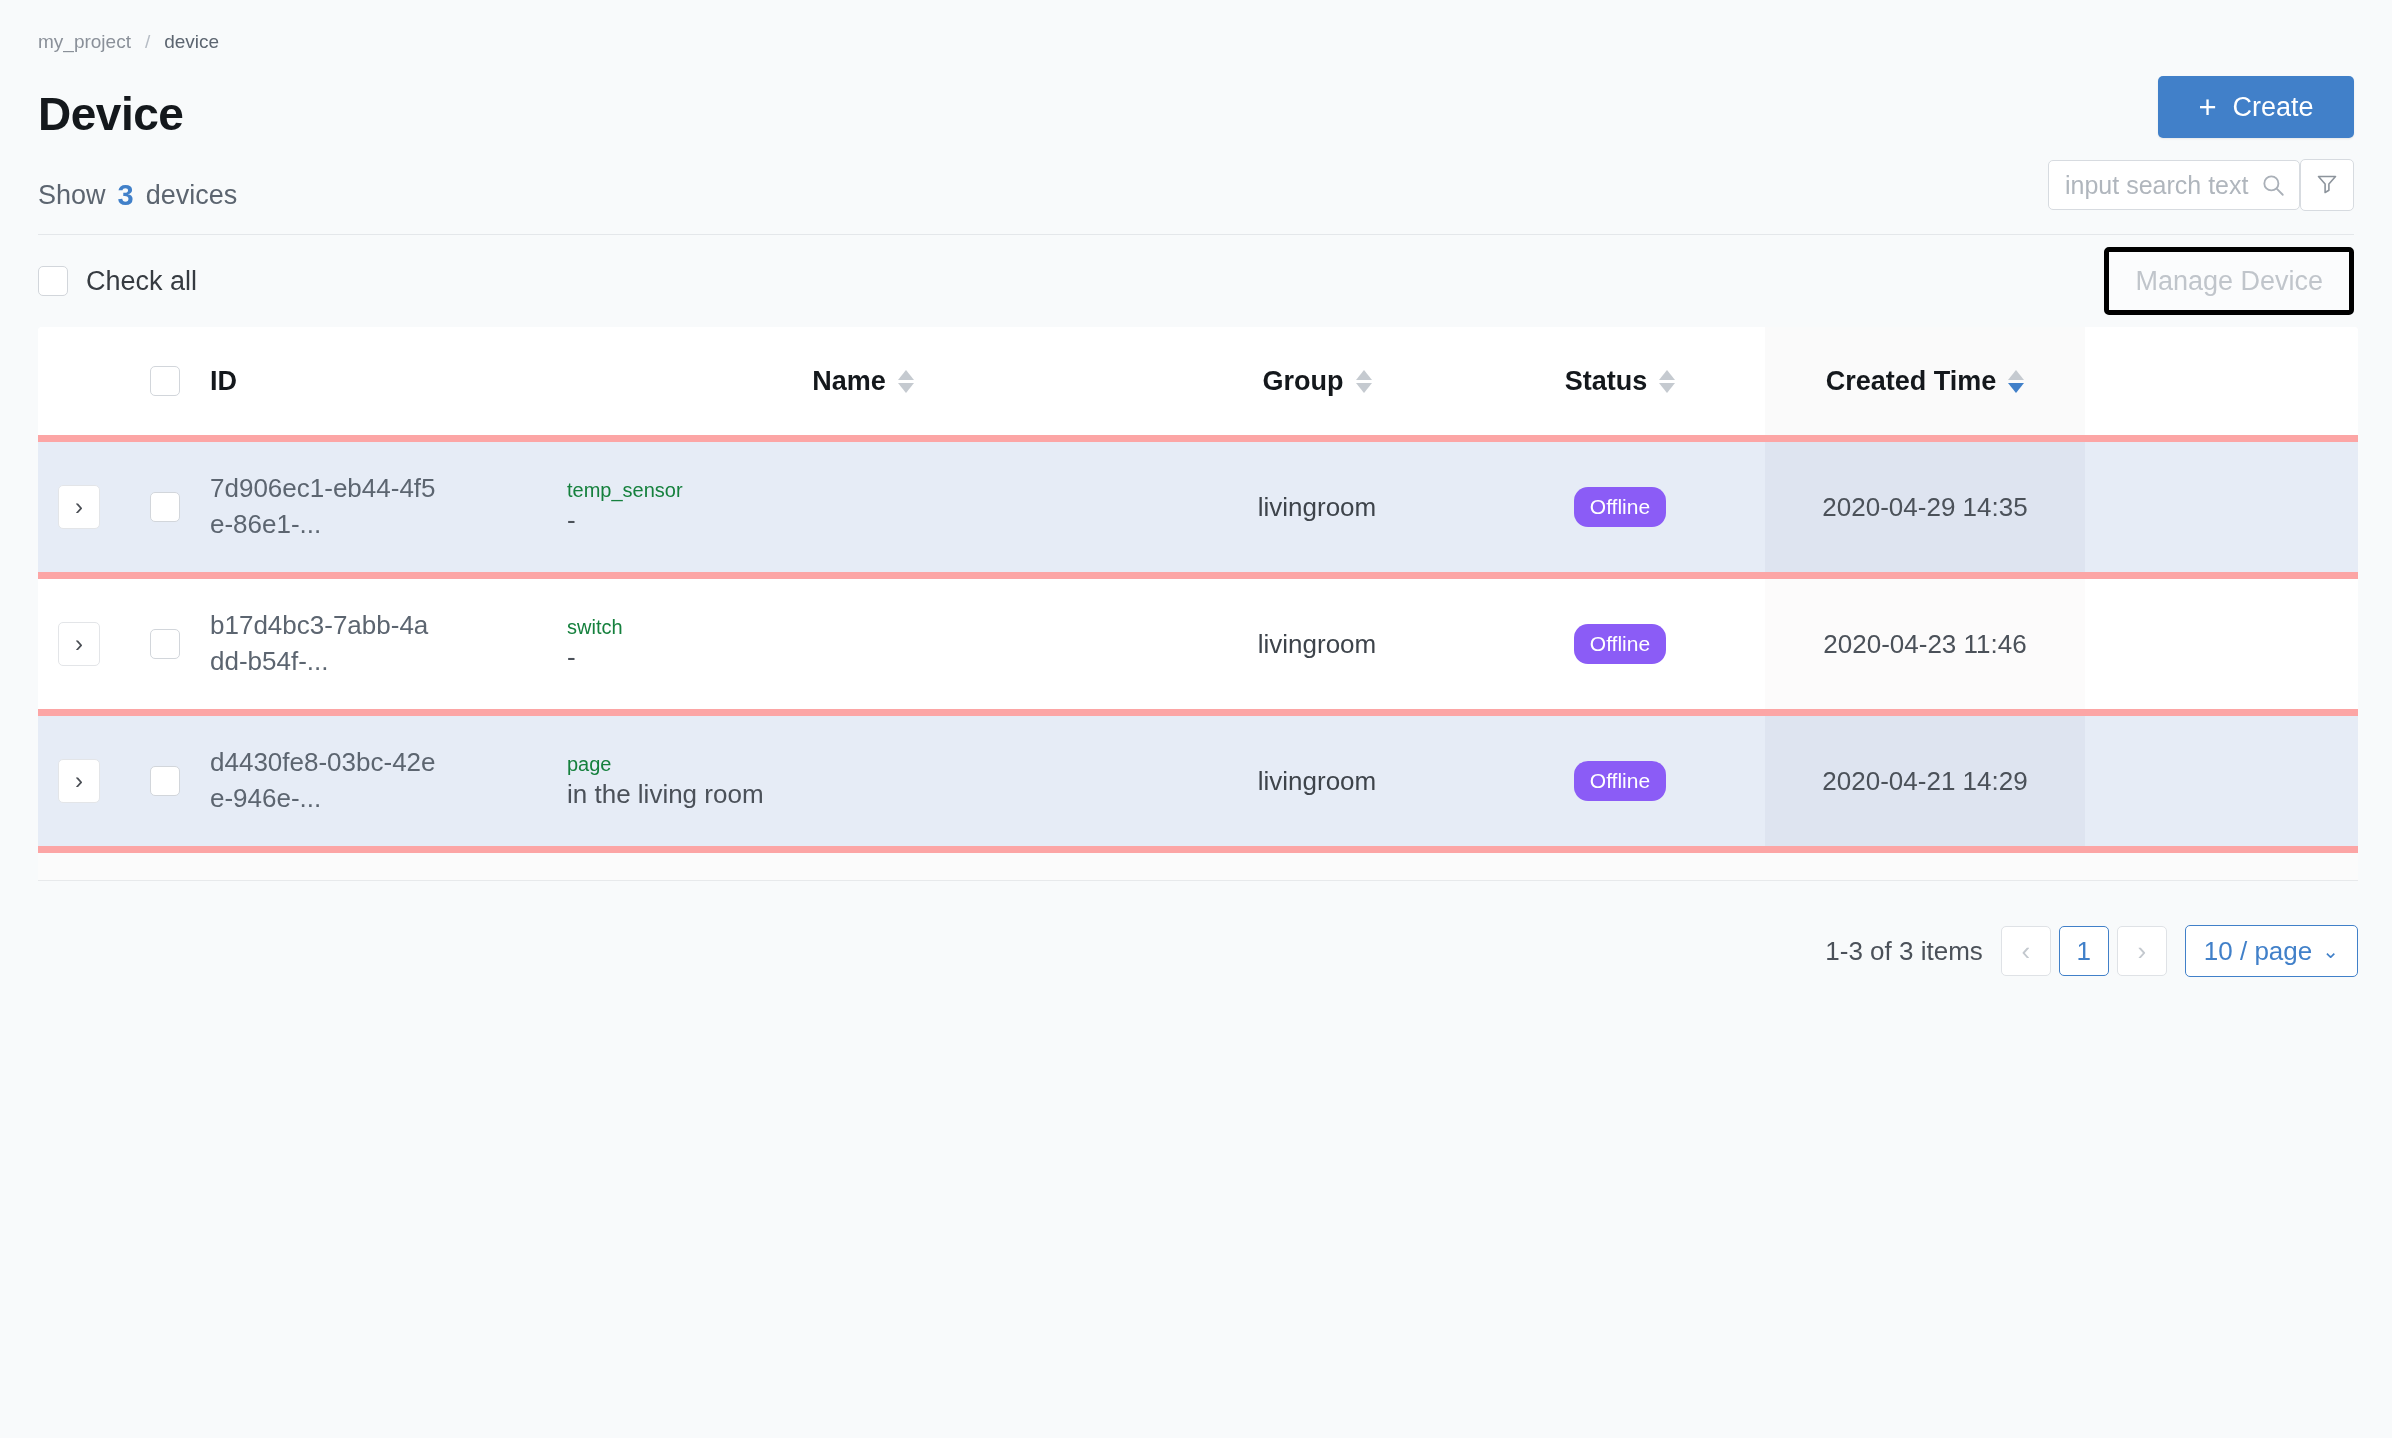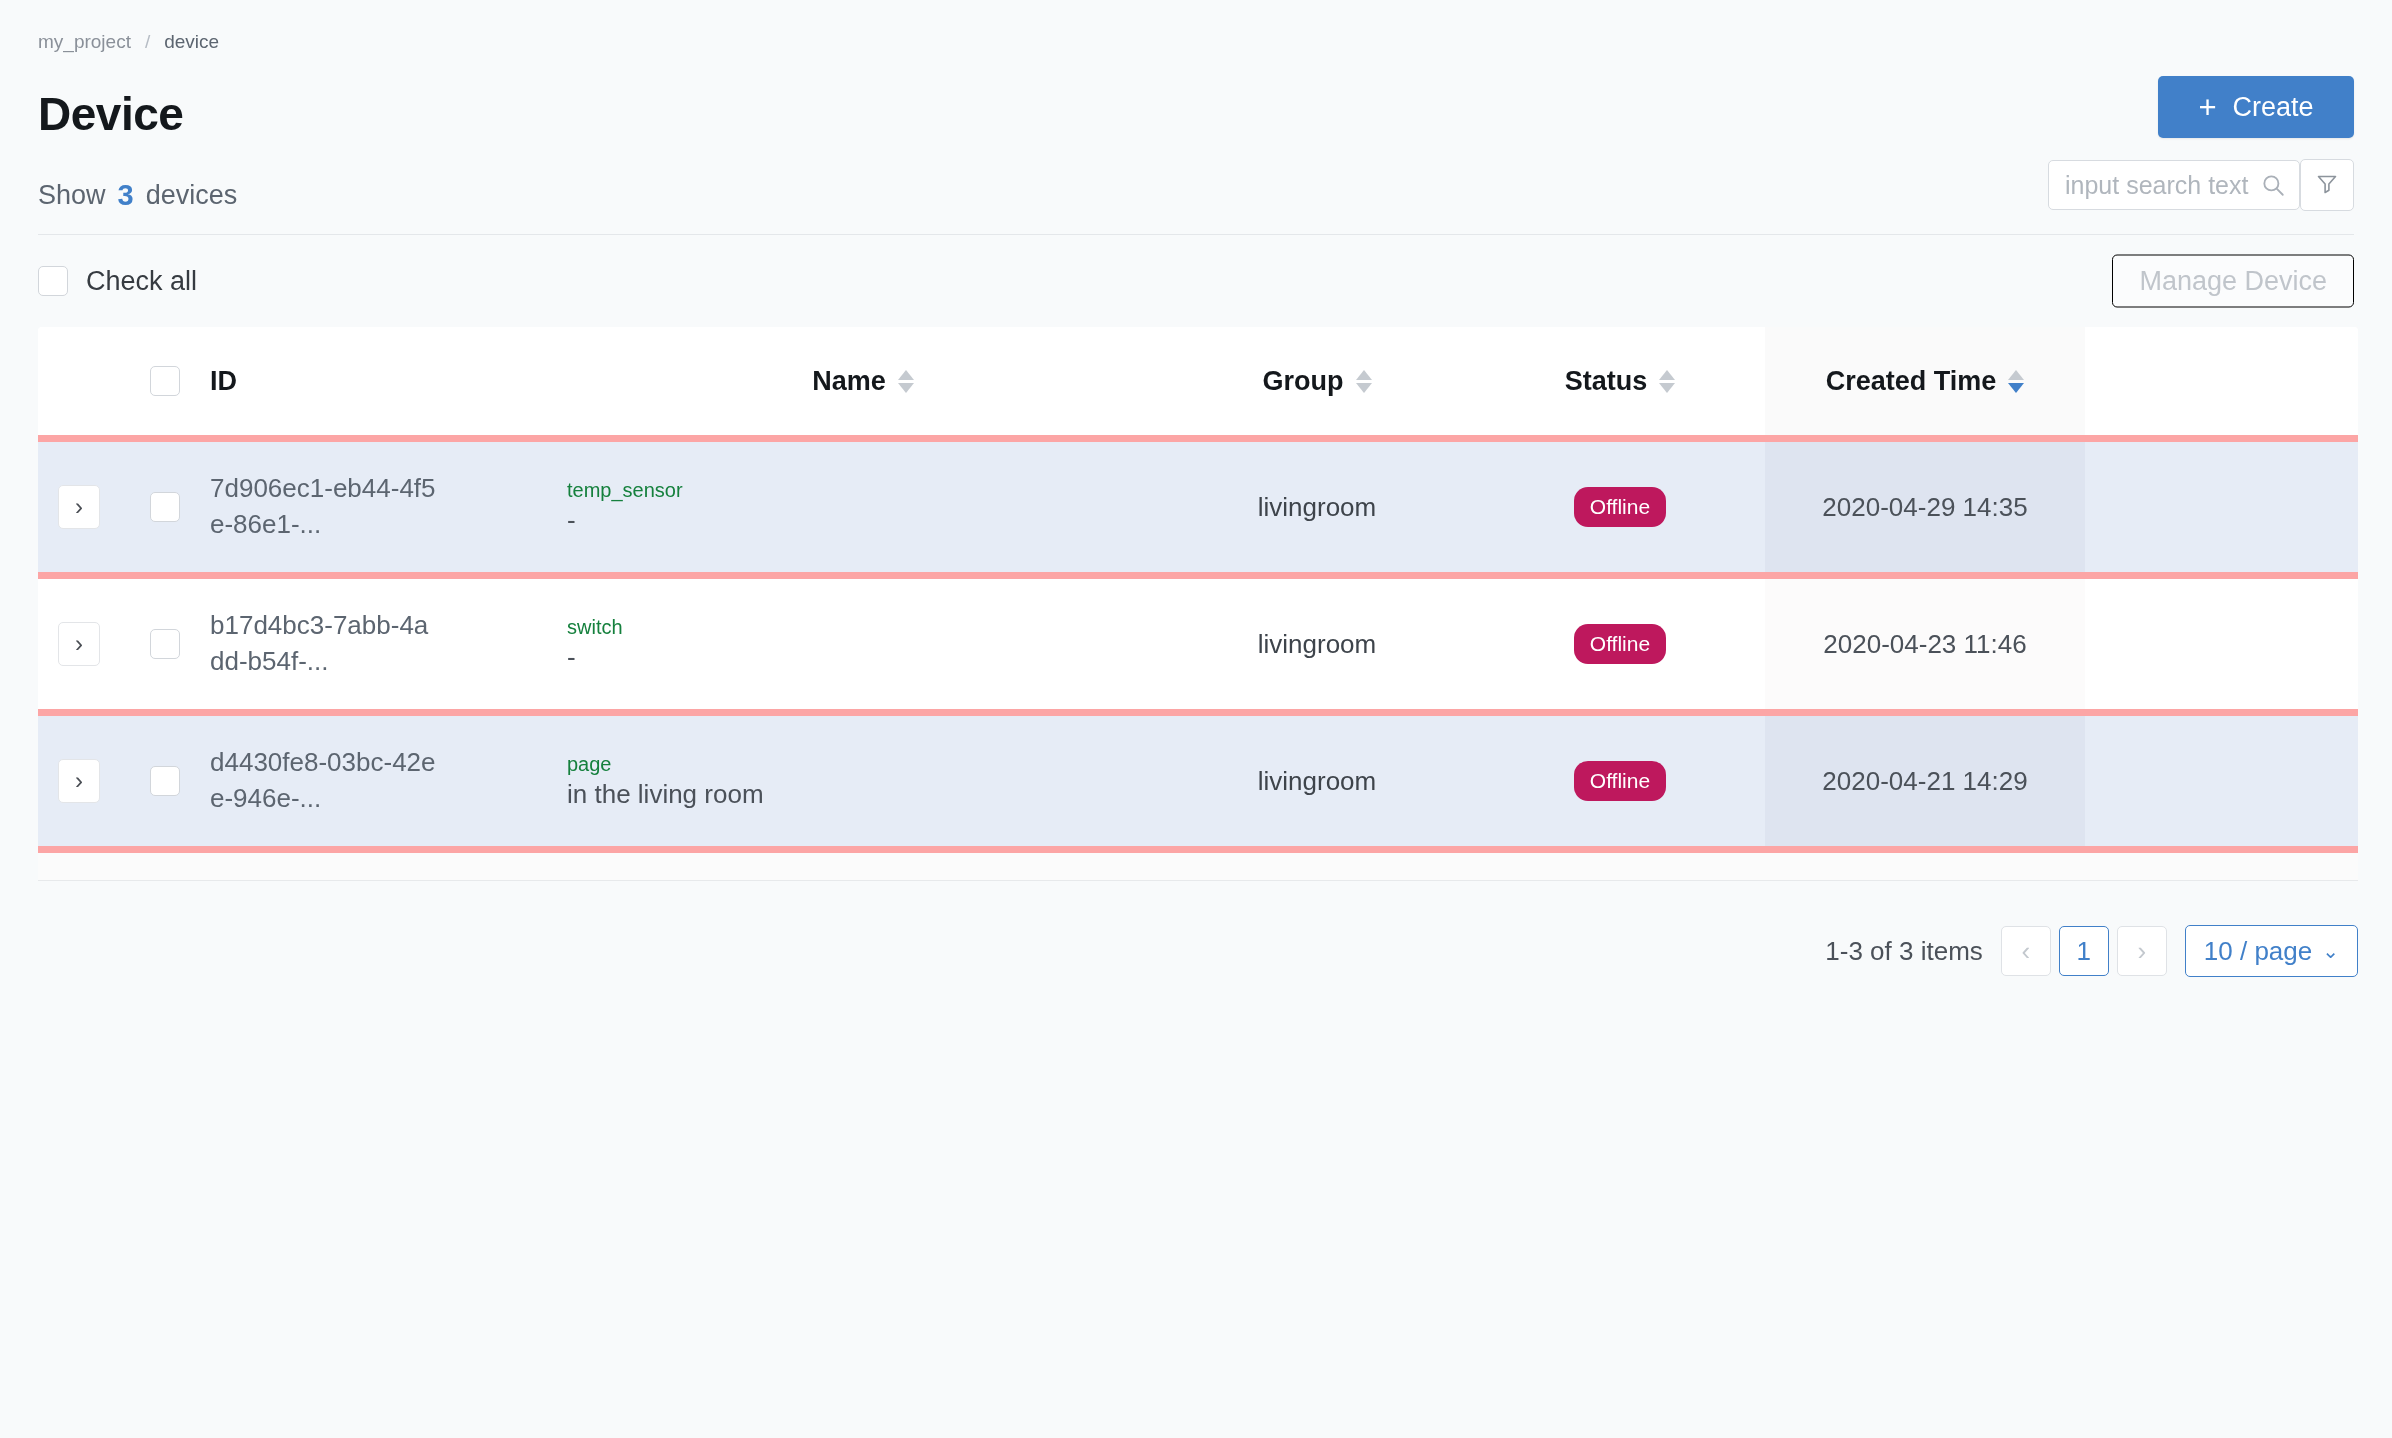--- a/index.html
+++ b/index.html
@@ -174,24 +174,24 @@
     font-size: 27px;
     color: #363b41;
     margin-left: 18px;
     cursor: pointer;
   }
   .manage-btn {
     position: absolute;
     right: 0;
     top: 50%;
     transform: translateY(-50%);
-    height: 53px;
+    height: 68px;
     padding: 0 26px;
     box-sizing: border-box;
-    border: 1px solid #000000;
+    border: 5px solid #000000;
     border-radius: 5px;
     background: #fbfcfd;
     color: #c0c5cb;
     font-family: "Liberation Sans", sans-serif;
     font-size: 27px;
     cursor: not-allowed;
   }
 
   
   .table {
@@ -307,21 +307,21 @@
     font-size: 26px;
     color: #3e444b;
   }
   .cell-time {
     font-size: 26px;
     color: #4b5159;
     white-space: nowrap;
   }
   .badge {
     display: inline-block;
-    background: #be185d;
+    background: #8b5cf6;
     color: #ffffff;
     font-size: 21px;
     line-height: 1;
     padding: 9px 16px 10px;
     border-radius: 14px;
   }
 
   .table-footer {
     width: 2320px;
     height: 28px;

